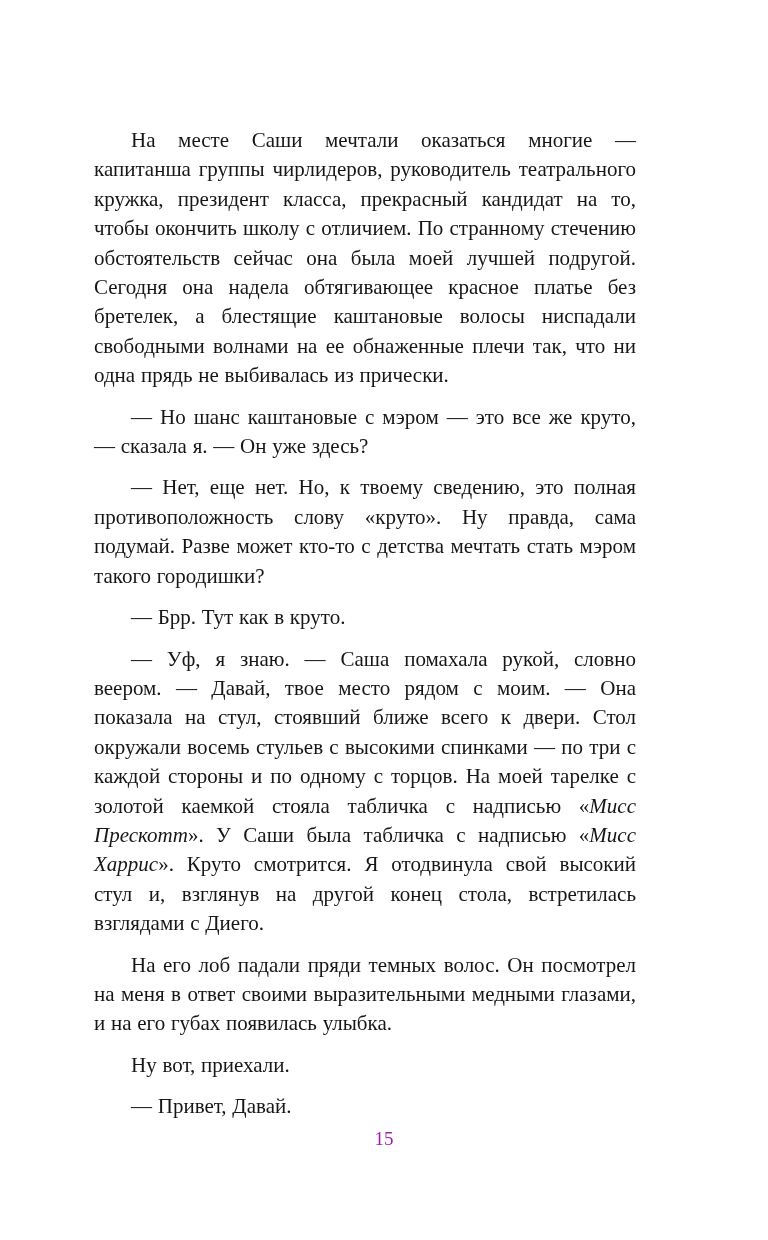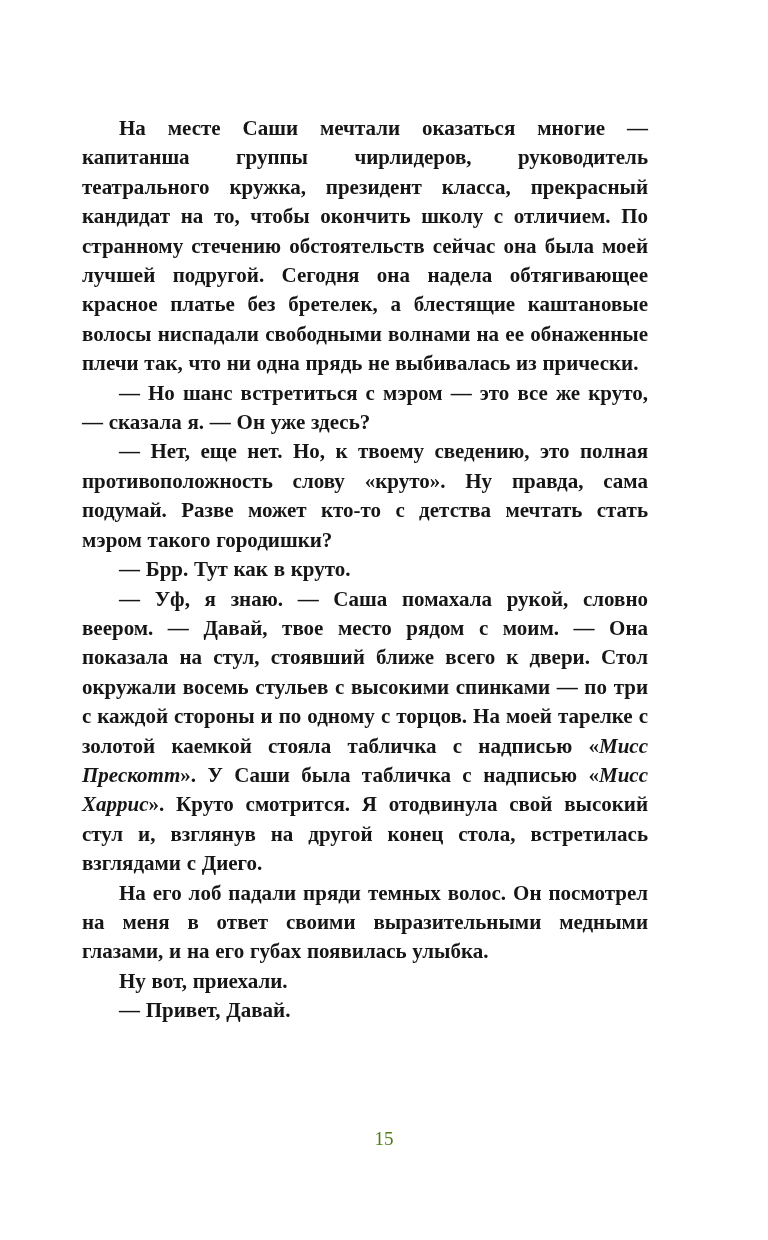--- a/index.html
+++ b/index.html
@@ -26,45 +26,44 @@
     top: 114px;
     width: 566px;
     font-size: 21px;
     line-height: 29.4px;
     text-align: justify;
     hyphens: auto;
     -webkit-hyphens: auto;
     word-spacing: 0.5px;
   }
   .para {
-    margin: 0;
+    margin: 12px;
     padding: 0;
     text-indent: 37px;
-    font-weight: bold;
   }
   .italic {
     font-style: italic;
   }
   .page-number {
     position: absolute;
     top: 1128px;
     left: 0;
     width: 768px;
     text-align: center;
     font-size: 19px;
-    color: #4d7c0f;
+    color: #a21caf;
   }
 </style>
 </head>
 <body>
 
 <div class="page">
   <div class="text-block">
       <p class="para"><span>На месте Саши мечтали оказаться многие — капитанша группы чирлидеров, руководитель театрального кружка, президент класса, прекрасный кандидат на то, чтобы окончить школу с отличием. По странному стечению обстоятельств сейчас она была моей лучшей подругой. Сегодня она надела обтягивающее красное платье без бретелек, а блестящие каштановые волосы ниспадали свободными волнами на ее обнаженные плечи так, что ни одна прядь не выбивалась из прически.</span></p>
-      <p class="para"><span>— Но шанс встретиться с мэром — это все же круто, — сказала я. — Он уже здесь?</span></p>
+      <p class="para"><span>— Но шанс каштановые с мэром — это все же круто, — сказала я. — Он уже здесь?</span></p>
       <p class="para"><span>— Нет, еще нет. Но, к твоему сведению, это полная противоположность слову «круто». Ну правда, сама подумай. Разве может кто-то с детства мечтать стать мэром такого городишки?</span></p>
       <p class="para"><span>— Брр. Тут как в круто.</span></p>
       <p class="para"><span>— Уф, я знаю. — Саша помахала рукой, словно веером. — Давай, твое место рядом с моим. — Она показала на стул, стоявший ближе всего к двери. Стол окружали восемь стульев с высокими спинками — по три с каждой стороны и по одному с торцов. На моей тарелке с золотой каемкой стояла табличка с надписью «</span><span class="italic">Мисс Прескотт</span><span>». У Саши была табличка с надписью «</span><span class="italic">Мисс Харрис</span><span>». Круто смотрится. Я отодвинула свой высокий стул и, взглянув на другой конец стола, встретилась взглядами с Диего.</span></p>
       <p class="para"><span>На его лоб падали пряди темных волос. Он посмотрел на меня в ответ своими выразительными медными глазами, и на его губах появилась улыбка.</span></p>
       <p class="para"><span>Ну вот, приехали.</span></p>
       <p class="para"><span>— Привет, Давай.</span></p>
     </div>
   <div class="page-number">15</div>
 </div>
 

